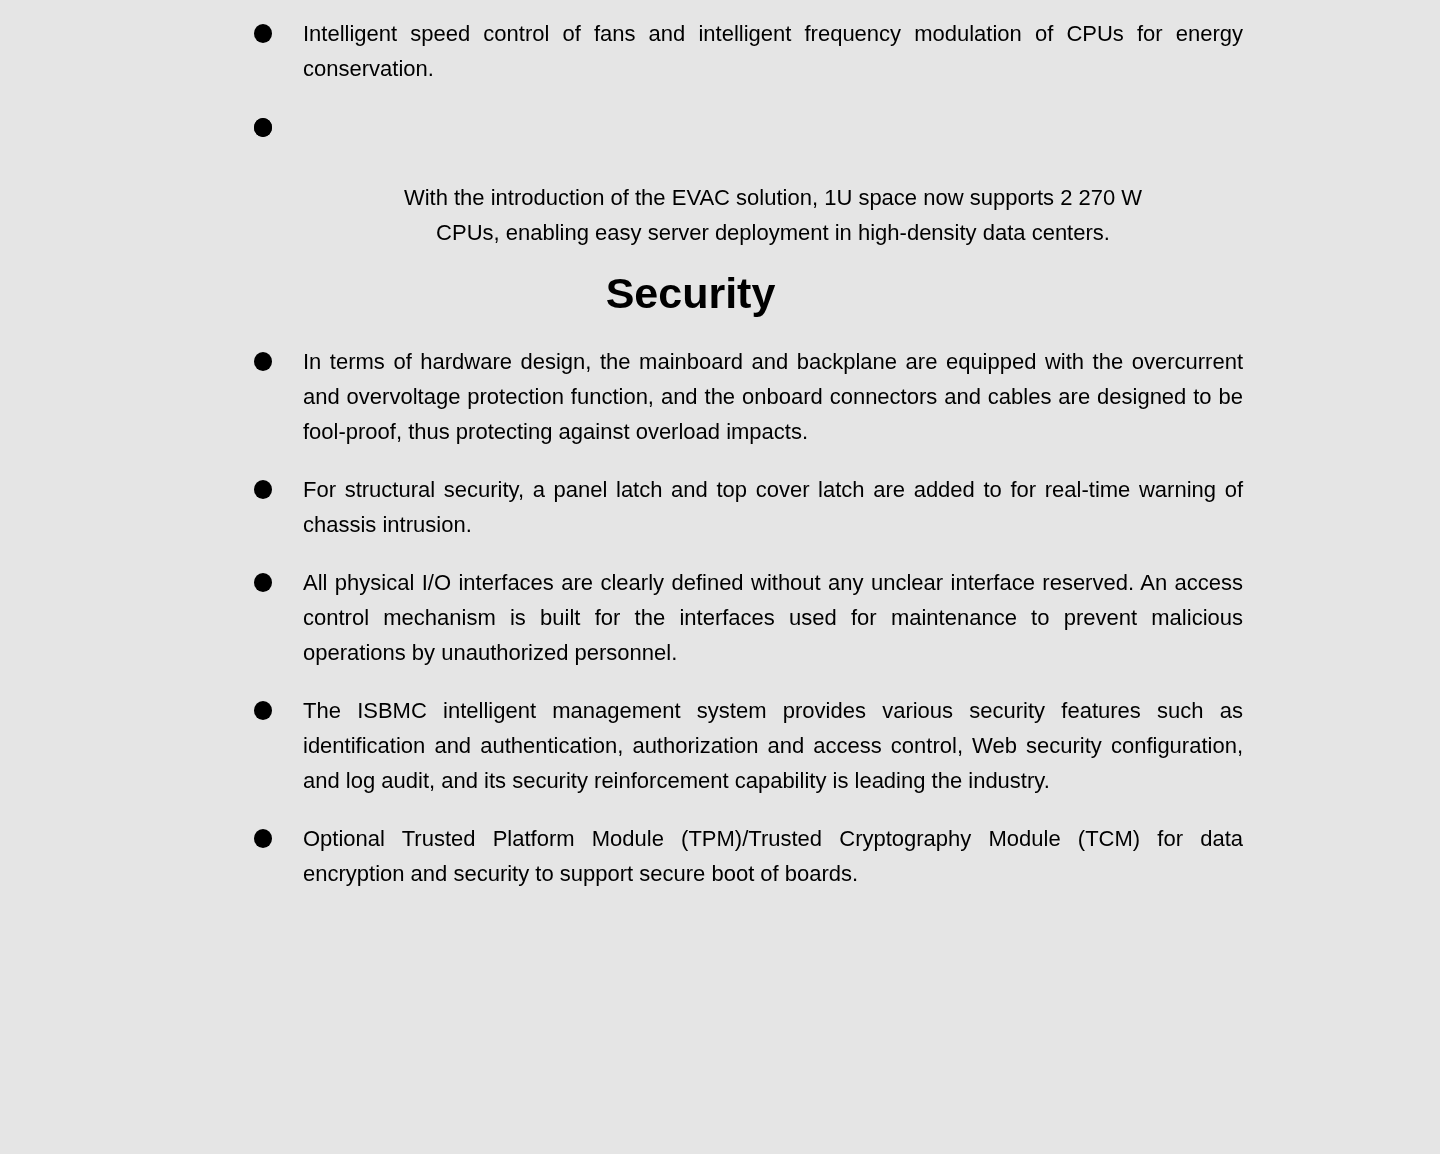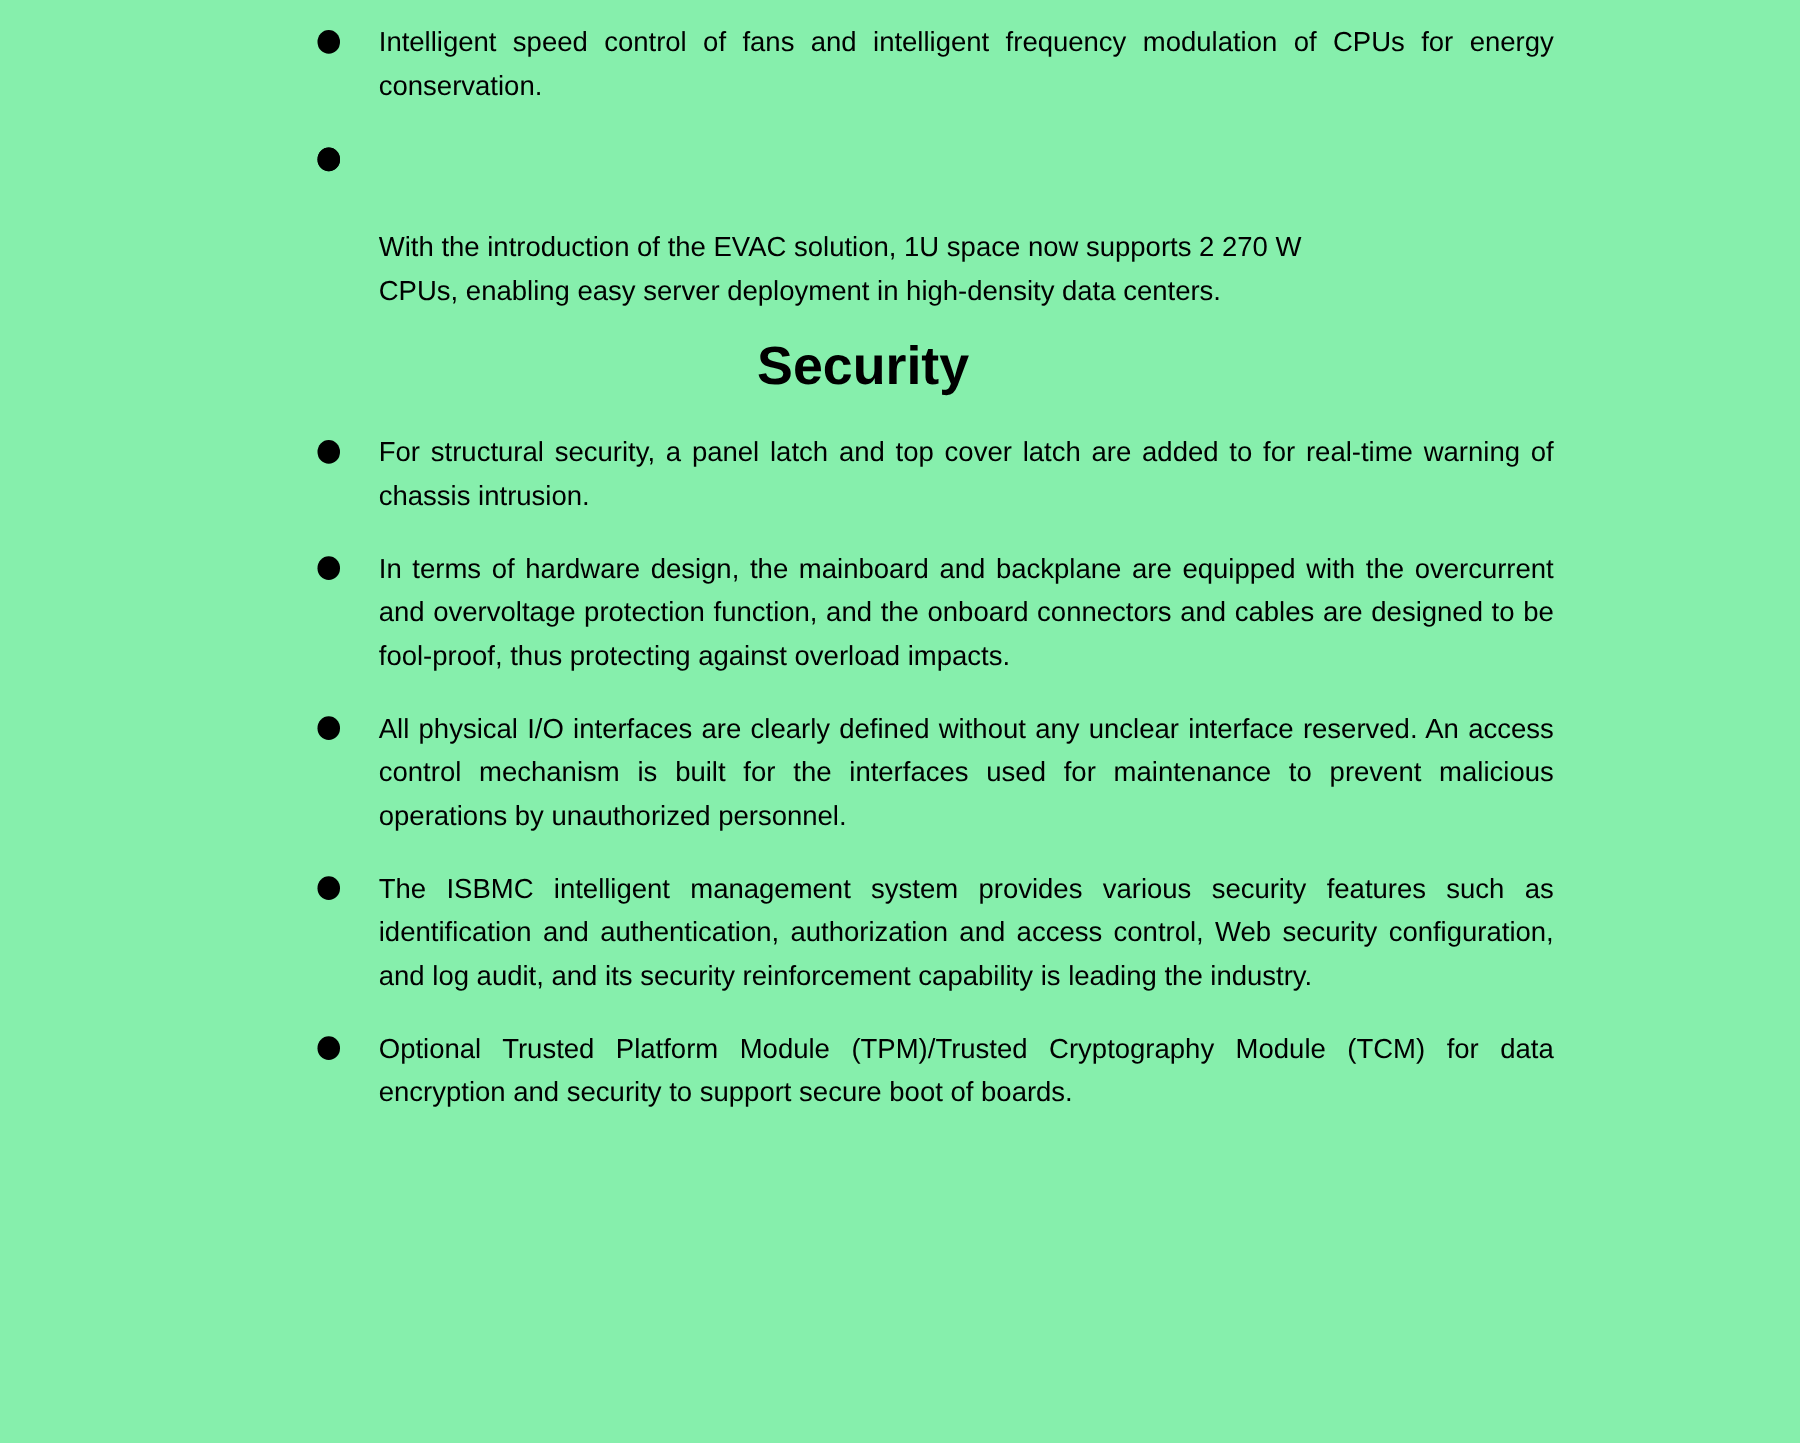--- a/index.html
+++ b/index.html
@@ -4,21 +4,21 @@
 <style>
   html, body {
     margin: 0;
     padding: 0;
     background: #ffffff;
   }
   .page {
     position: relative;
     width: 1440px;
     height: 1154px;
-    background: #86efac;
+    background: #e5e5e5;
     color: #000000;
     font-family: "Liberation Sans", sans-serif;
     overflow: hidden;
   }
   .content {
     position: absolute;
     left: 138px;
     top: 0;
     width: 1105px;
     padding-top: 16px;
@@ -34,21 +34,21 @@
     padding-left: 165px;
     font-size: 22px;
     line-height: 35px;
     letter-spacing: 0px;
   }
   ul.bullets.top li { margin-bottom: 24px; }
   ul.bullets.top li:last-child { margin-bottom: 0; }
   ul.bullets.security li { margin-bottom: 23px; }
   ul.bullets.security li:last-child { margin-bottom: 0; }
   li.justify { text-align: justify; }
-  li.preline { white-space: pre-line; text-align: left; }
+  li.preline { white-space: pre-line; text-align: center; }
   .dot {
     position: absolute;
     left: 116px;
     top: 8px;
     width: 18px;
     height: 19px;
     border-radius: 50%;
     background: #000000;
   }
   h2.section-heading {
@@ -80,25 +80,25 @@
         <span>With the introduction of the EVAC solution, 1U space now supports 2 270 W
 CPUs, enabling easy server deployment in high-density data centers.</span>
       </li>
     </ul>
 
     <h2 class="section-heading">Security</h2>
 
     <ul class="bullets security">
       <li class="justify">
         <span class="dot"></span>
-        <span>For structural security, a panel latch and top cover latch are added to for real-time warning of chassis intrusion.</span>
+        <span>In terms of hardware design, the mainboard and backplane are equipped with the overcurrent and overvoltage protection function, and the onboard connectors and cables are designed to be fool-proof, thus protecting against overload impacts.</span>
       </li>
       <li class="justify">
         <span class="dot"></span>
-        <span>In terms of hardware design, the mainboard and backplane are equipped with the overcurrent and overvoltage protection function, and the onboard connectors and cables are designed to be fool-proof, thus protecting against overload impacts.</span>
+        <span>For structural security, a panel latch and top cover latch are added to for real-time warning of chassis intrusion.</span>
       </li>
       <li class="justify">
         <span class="dot"></span>
         <span>All physical I/O interfaces are clearly defined without any unclear interface reserved. An access control mechanism is built for the interfaces used for maintenance to prevent malicious operations by unauthorized personnel.</span>
       </li>
       <li class="justify">
         <span class="dot"></span>
         <span>The ISBMC intelligent management system provides various security features such as identification and authentication, authorization and access control, Web security configuration, and log audit, and its security reinforcement capability is leading the industry.</span>
       </li>
       <li class="justify">

